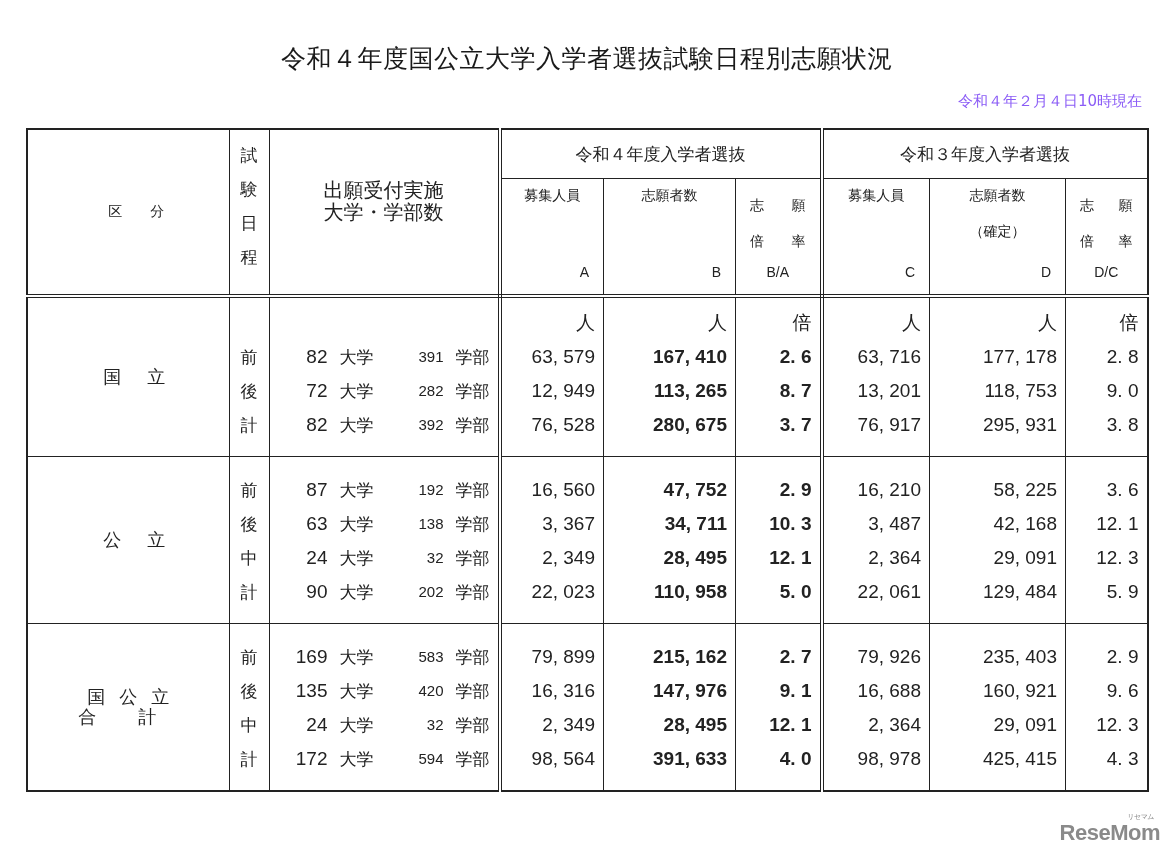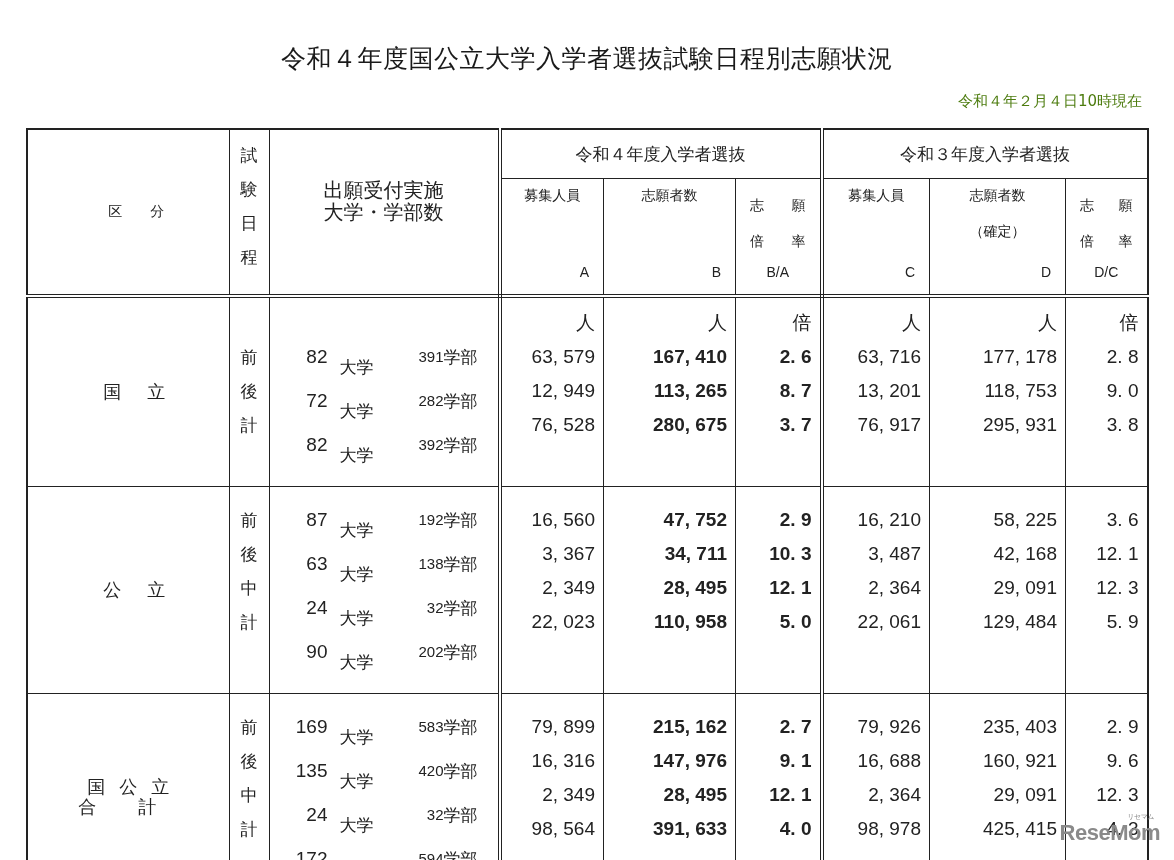--- a/index.html
+++ b/index.html
@@ -1,20 +1,20 @@
 <!DOCTYPE html>
 <html><head>
 <meta charset="utf-8">
 <style>
   html, body { margin:0; padding:0; background:#fff; }
   body { width:1174px; height:860px; position:relative; overflow:hidden;
          font-family:"DejaVu Sans", "Liberation Sans", sans-serif; color:#222; }
   .title { position:absolute; left:0; width:1174px; top:42px; text-align:center;
            font-size:25px; letter-spacing:0.5px; color:#1a1a1a; }
-  .asof { position:absolute; right:32px; top:92px; font-size:15px; color:#4d7c0f; }
+  .asof { position:absolute; right:32px; top:92px; font-size:15px; color:#8b5cf6; }
   table { position:absolute; left:26px; top:128px; border-collapse:collapse;
           border:2px solid #222; table-layout:fixed; }
   td { border:1.5px solid #222; padding:0; vertical-align:top; font-size:17px; }
   .dbl-r { border-right:4px double #222; }
   .dbl-b { border-bottom:4px double #222; }
   .kubun { text-align:center; vertical-align:middle; font-size:14px; letter-spacing:28px;padding-left:44px; }
   .nittei { text-align:center; line-height:34px; padding-top:8px; font-size:17px; }
   .jisshi-h { text-align:center; vertical-align:middle; line-height:22px; font-size:20px; padding-bottom:22px; }
   .yearh { text-align:center; vertical-align:middle; height:48px; font-size:17px; }
   .subh { position:relative; height:115px; font-size:14px; }
@@ -24,23 +24,23 @@
   .subh .ratio { position:absolute; top:8px; left:0; right:0; padding:0 14px; line-height:36px; }
   .subh .ratio span { display:flex; justify-content:space-between; }
   .subh .codec { position:absolute; bottom:14px; left:0; right:0; text-align:center; font-family:"Liberation Sans", sans-serif; }
   .cell { padding:8px 8px 14px 8px; line-height:34px; }
   .num { text-align:right; font-family:"Liberation Sans Narrow","Liberation Sans", sans-serif; font-size:19px; }
   .num.b { font-weight:bold; }
   .unit { text-align:right; }
   .sched { text-align:center; font-size:17px; }
   .uni div { display:flex; justify-content:flex-end; font-size:17px; }
   .uni .n1 { width:50px; text-align:right; font-family:"Liberation Sans", sans-serif; font-size:19px; }
-  .uni .l1 { width:46px; text-align:right;margin-top:10px; }
+  .uni .l1 { width:46px; text-align:right; }
   .uni .n2 { width:70px; text-align:right; font-family:"Liberation Sans", sans-serif; font-size:15px; }
-  .uni .l2 { width:46px; }
+  .uni .l2 { width:46px; text-align:right; }
   .grp-label { text-align:center; vertical-align:middle; font-size:18px; }
   .grp-label .g { display:inline-block; letter-spacing:26px; margin-left:38px; }
   .grp-label .g2 { display:inline-block; line-height:20px; }
   .watermark { position:absolute; right:14px; bottom:14px; font-family:"Liberation Sans", sans-serif;
                font-weight:bold; font-size:22px; color:#8a8a8a; letter-spacing:-0.5px; }
   .watermark small { position:absolute; top:-8px; right:6px; font-size:7px; font-weight:normal; }
 </style>
 </head>
 <body>
 

